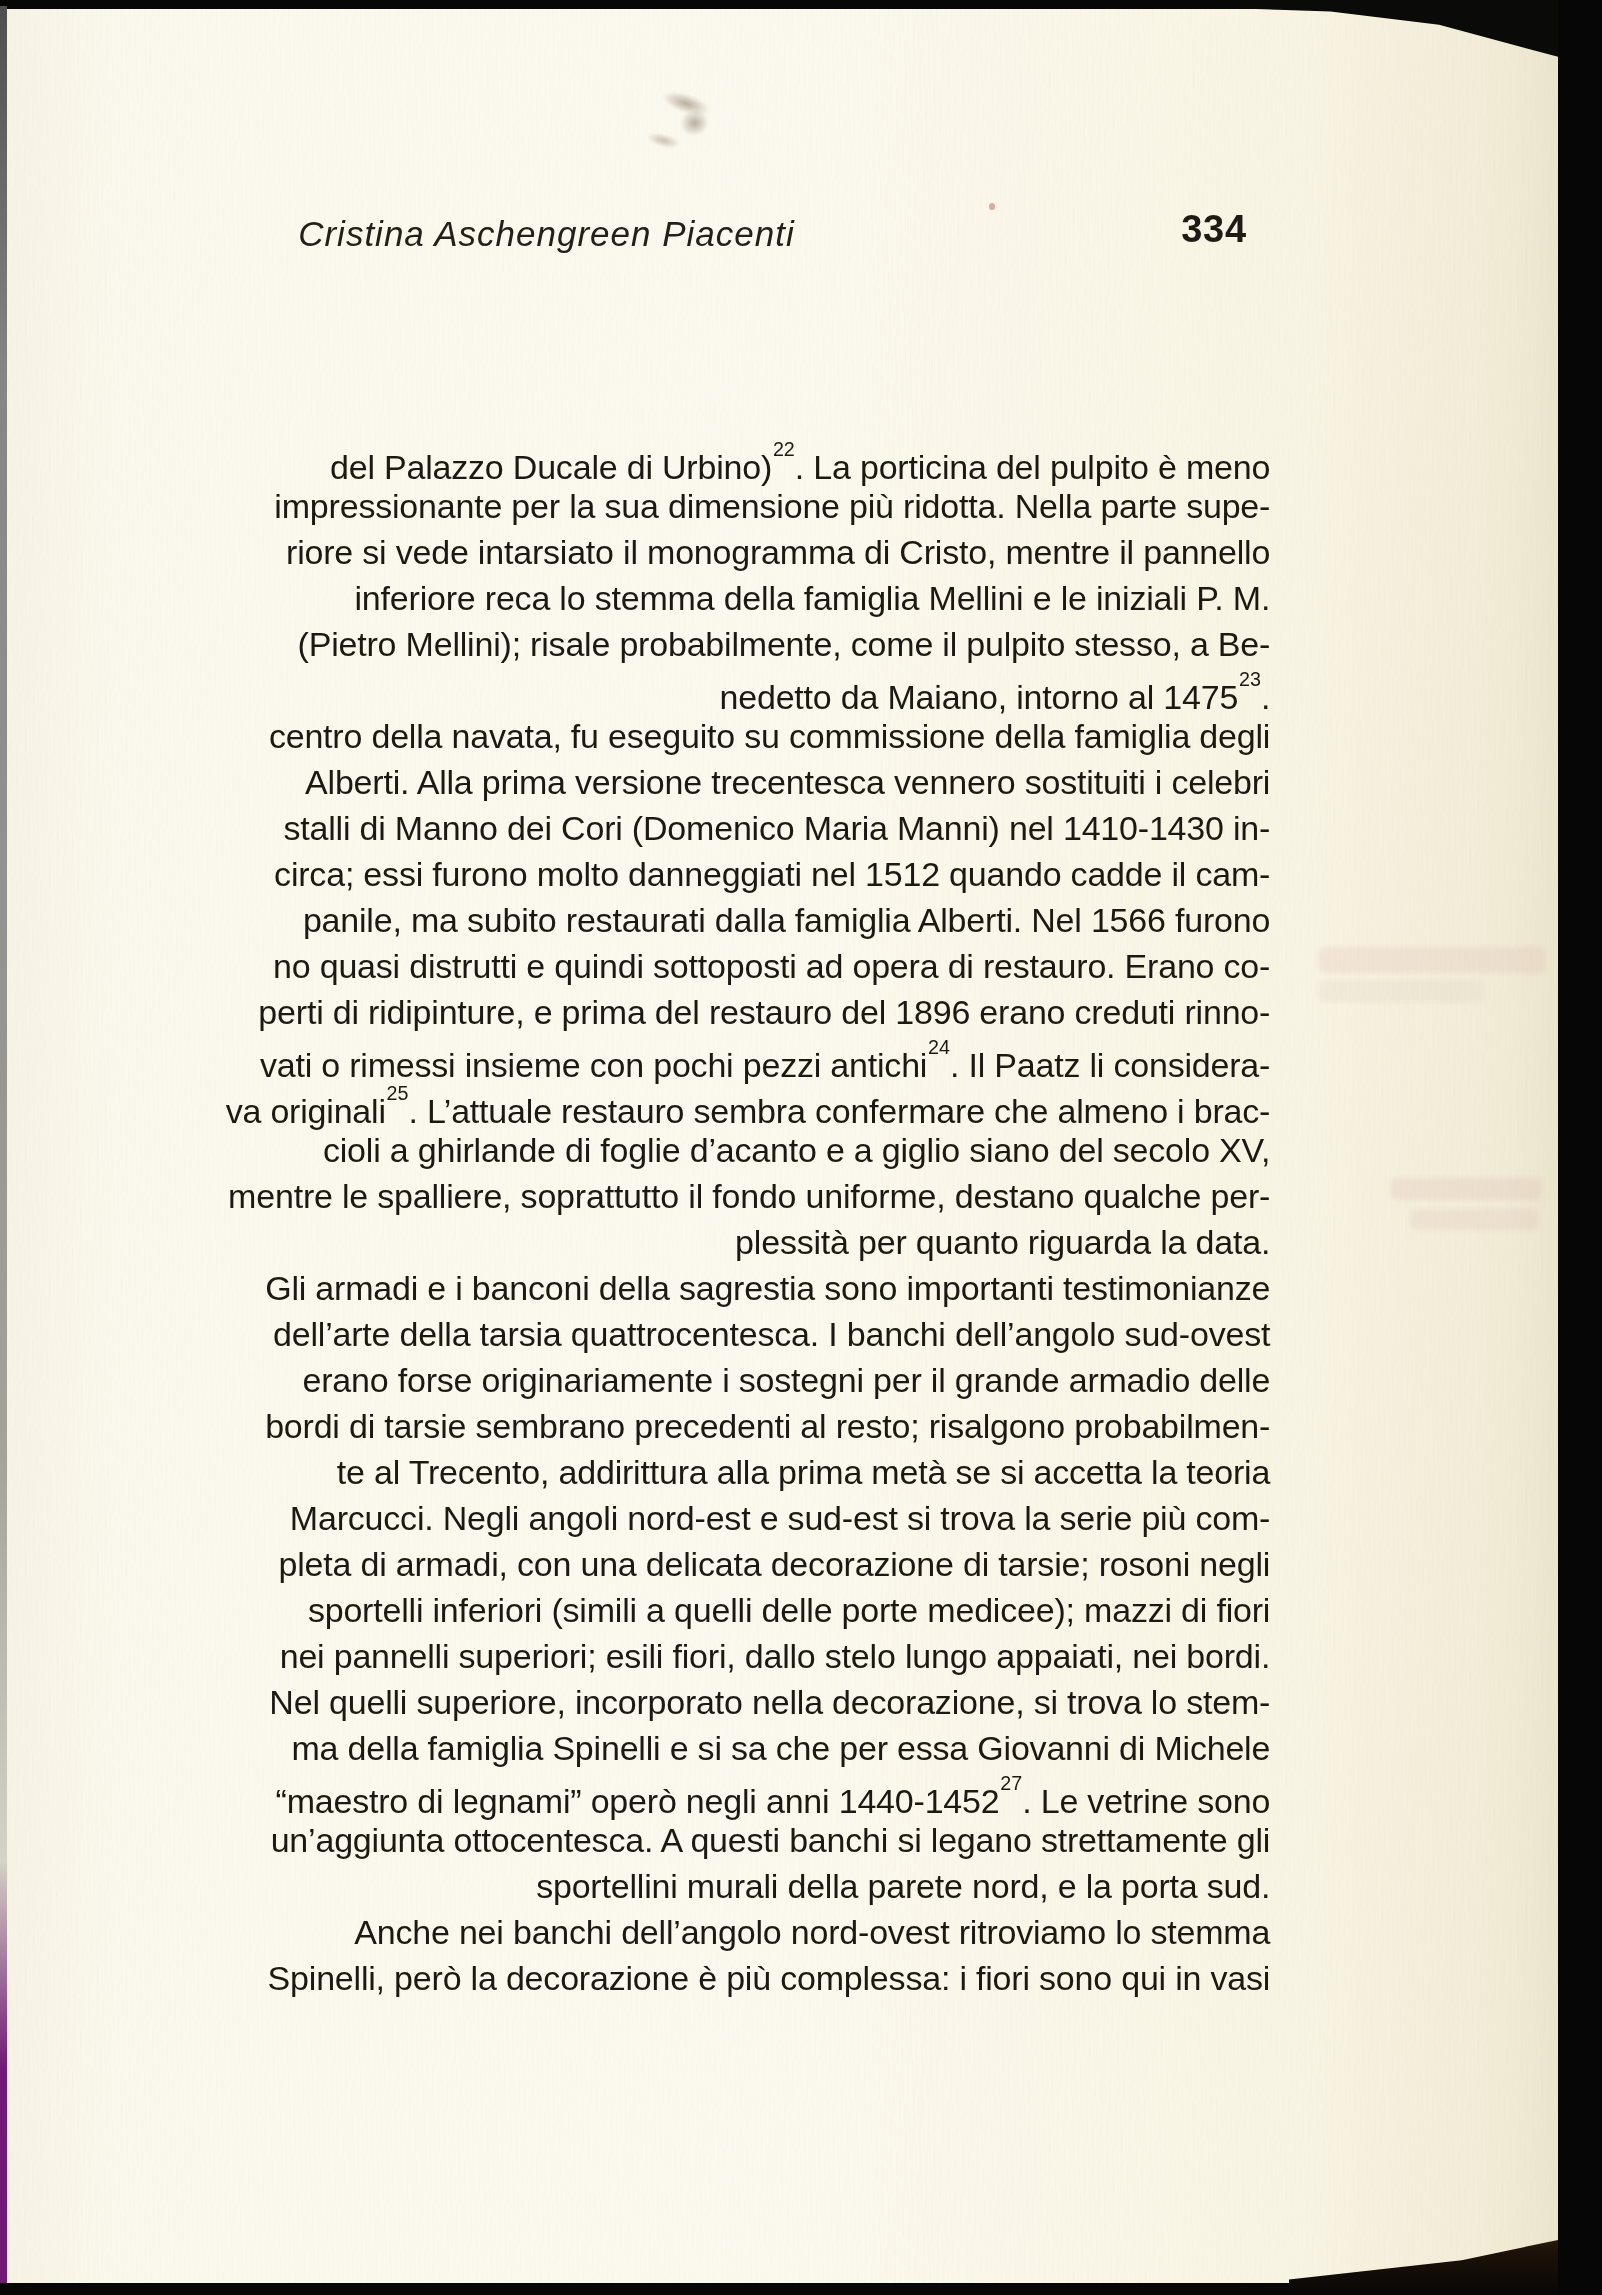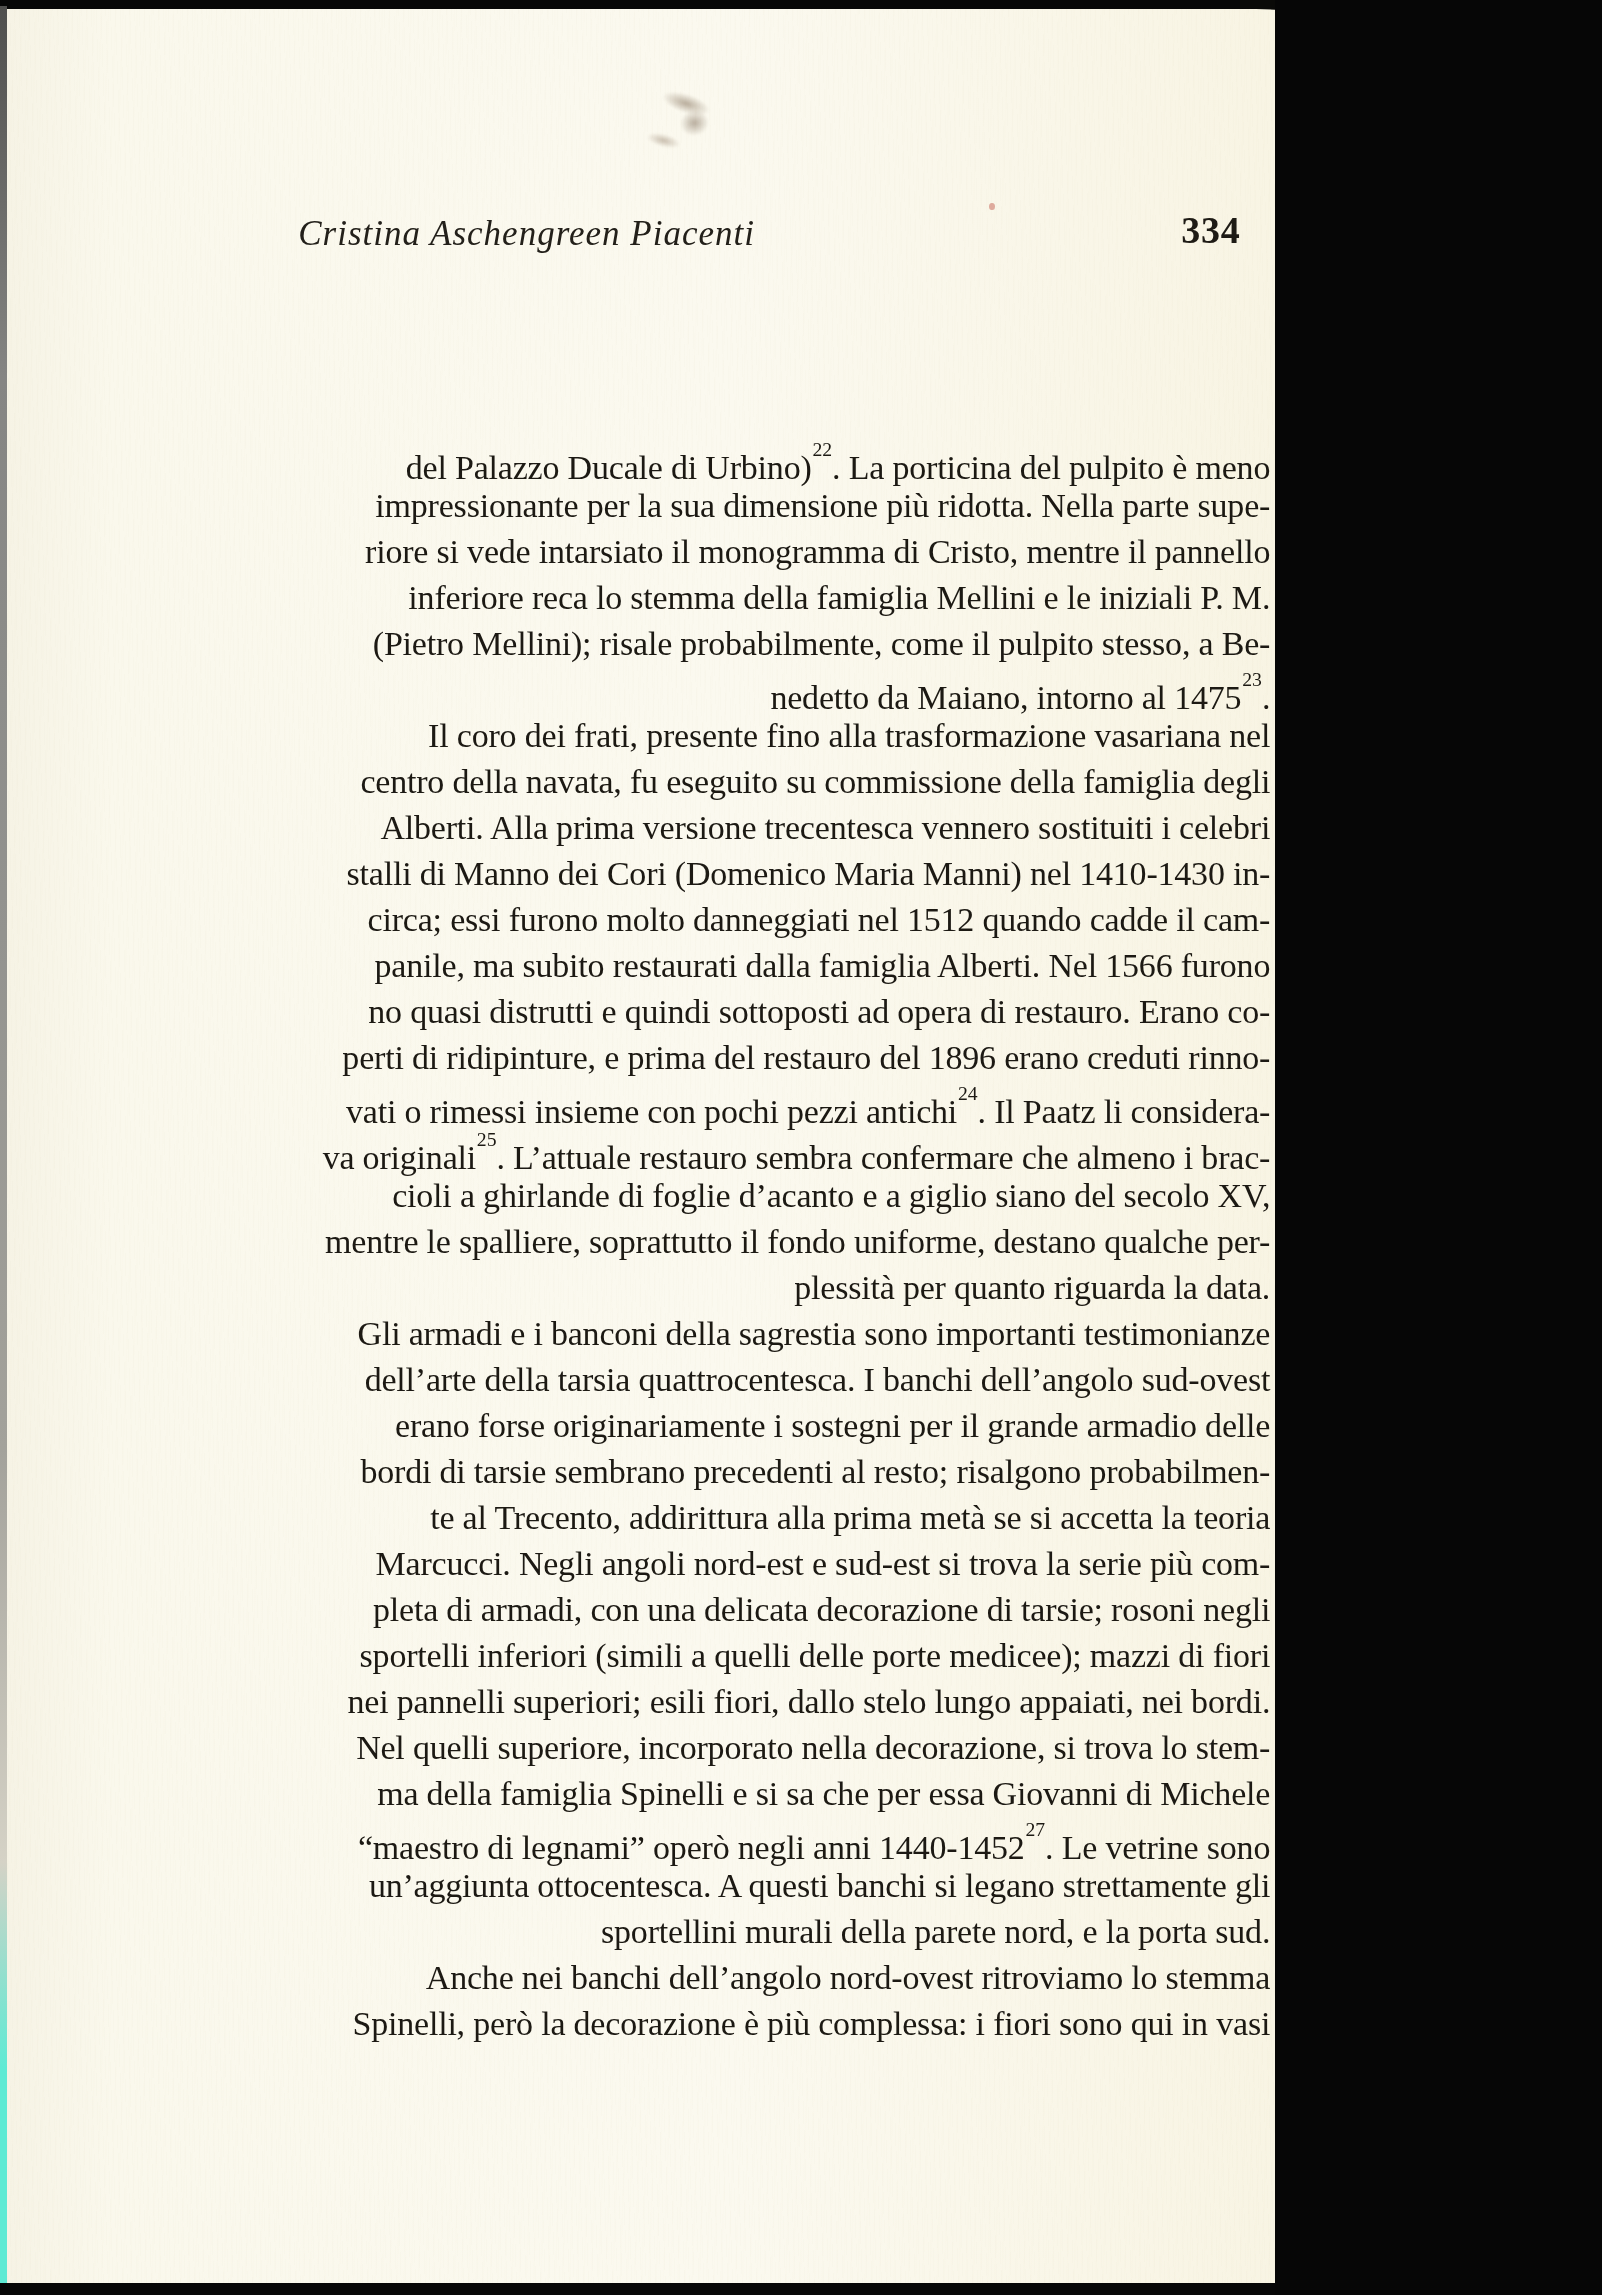--- a/index.html
+++ b/index.html
@@ -1,17 +1,17 @@
 <!DOCTYPE html>
 <html style="font-size:13px"><head>
 <meta charset="utf-8">
 <style>
   html,body{margin:0;padding:0;background:#060606;}
-  .stage{position:relative;width:1275px;height:2295px;background:#5eead4;overflow:hidden;
-         font-family:Liberation Serif, serif;}
+  .stage{position:relative;width:1558px;height:2295px;background:#701a75;overflow:hidden;
+         font-family:Liberation Sans, sans-serif;}
   
   .edge-top{position:absolute;left:0;top:0;width:100%;height:8.9px;background:#070707;}
   .edge-top-right{position:absolute;left:1240px;top:0;width:362px;height:95px;background:#0a0a08;
       clip-path:polygon(0 0,100% 0,100% 100%,88% 60%,55% 26%,25% 12%,0 9%);}
   .edge-bottom{position:absolute;left:0;bottom:0;width:100%;height:12px;background:#070707;}
   .edge-bottom-right{position:absolute;left:1289px;bottom:0;width:314px;height:77px;
       background:linear-gradient(180deg,#3a2713 0%,#1c1108 45%,#070707 100%);
       clip-path:polygon(0 80%,55% 55%,100% 16%,100% 100%,0 100%);}
   .edge-left{position:absolute;left:0;top:6.4px;width:7.2px;height:2062px;
       background:linear-gradient(180deg,#4f4f4d 0%,#858583 18%,#93938f 45%,#a3a29b 70%,#d5d2c6 90%,rgba(238,235,225,0) 100%);}
@@ -66,21 +66,20 @@
     <span class="author">Cristina Aschengreen Piacenti</span>
     <span class="page-number">334</span>
 
     <div class="body-text">
         <div class="line" style="word-spacing: 0px;">del Palazzo Ducale di Urbino)<sup>22</sup>. La porticina del pulpito è meno</div>
         <div class="line" style="word-spacing: 0px;">impressionante per la sua dimensione più ridotta. Nella parte supe-</div>
         <div class="line" style="word-spacing: 0px;">riore si vede intarsiato il monogramma di Cristo, mentre il pannello</div>
         <div class="line" style="word-spacing: 0px;">inferiore reca lo stemma della famiglia Mellini e le iniziali P. M.</div>
         <div class="line" style="word-spacing: 0px;">(Pietro Mellini); risale probabilmente, come il pulpito stesso, a Be-</div>
         <div class="line last">nedetto da Maiano, intorno al 1475<sup>23</sup>.</div>
-        <div class="line indent" style="word-spacing: 0px;">Il coro dei frati, presente fino alla trasformazione vasariana nel</div>
         <div class="line" style="word-spacing: 0px;">centro della navata, fu eseguito su commissione della famiglia degli</div>
         <div class="line" style="word-spacing: 0px;">Alberti. Alla prima versione trecentesca vennero sostituiti i celebri</div>
         <div class="line" style="word-spacing: 0px;">stalli di Manno dei Cori (Domenico Maria Manni) nel 1410-1430 in-</div>
         <div class="line" style="word-spacing: 0px;">circa; essi furono molto danneggiati nel 1512 quando cadde il cam-</div>
         <div class="line" style="word-spacing: 0px;">panile, ma subito restaurati dalla famiglia Alberti. Nel 1566 furono</div>
         <div class="line" style="word-spacing: 0px; margin-left: 44px;">no quasi distrutti e quindi sottoposti ad opera di restauro. Erano co-</div>
         <div class="line" style="word-spacing: 0px;">perti di ridipinture, e prima del restauro del 1896 erano creduti rinno-</div>
         <div class="line" style="word-spacing: 0px;">vati o rimessi insieme con pochi pezzi antichi<sup>24</sup>. Il Paatz li considera-</div>
         <div class="line" style="word-spacing: 0px;">va originali<sup>25</sup>. L’attuale restauro sembra confermare che almeno i brac-</div>
         <div class="line" style="word-spacing: 0px;">cioli a ghirlande di foglie d’acanto e a giglio siano del secolo XV,</div>

